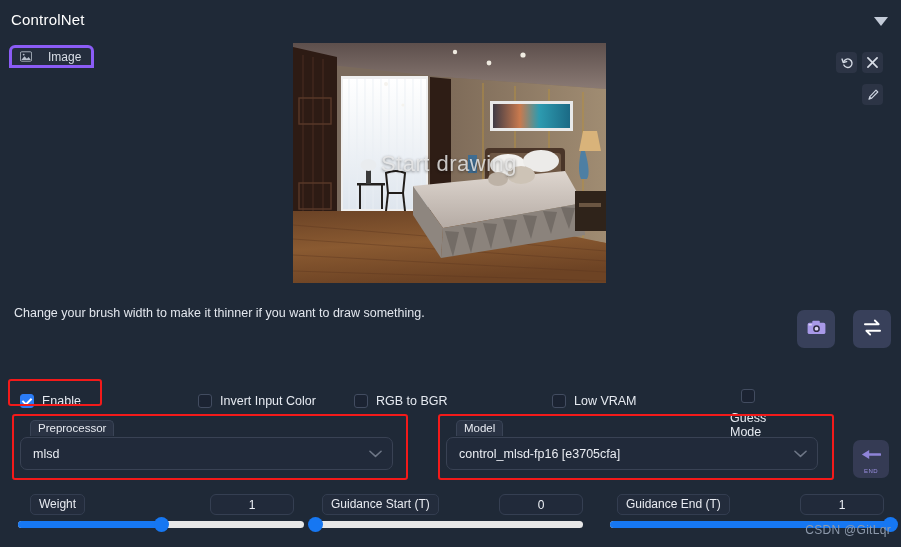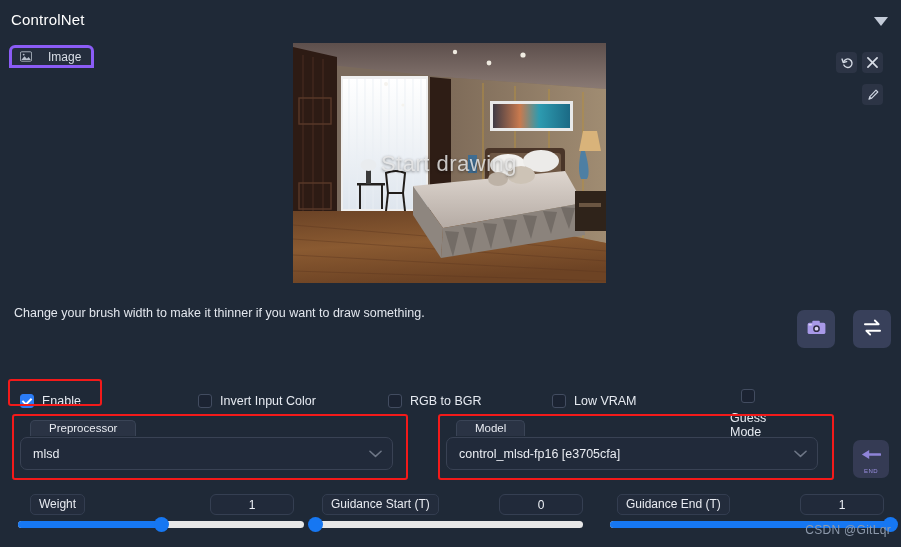--- a/index.html
+++ b/index.html
@@ -107,28 +107,28 @@
     display: flex; align-items: center; justify-content: center;
     flex: 0 0 auto;
   }
   .box.checked { background: #2b7cf6; border-color: #2b7cf6; }
   .box.checked::after {
     content: ""; width: 4px; height: 7px;
     border: solid #fff; border-width: 0 2px 2px 0;
     transform: translateY(-1px) rotate(45deg);
   }
   .cb0 { left: 20px; }   .cb1 { left: 198px; }
-  .cb2 { left: 388px; }  .cb3 { left: 552px; }
+  .cb2 { left: 354px; }  .cb3 { left: 552px; }
   .cb4 { left: 730px; flex-direction: column; }
 
   
   .field { position: absolute; }
   .field .lab {
     position: absolute; left: 10px; top: 0;
-    padding: 1px 18px 2px;
+    padding: 1px 7px 2px;
     background: #2a3344; border: 1px solid #3a4456;
     border-bottom: none; border-radius: 5px 5px 0 0;
     font-size: 11.5px; color: #e8ebf1; white-space: nowrap;
     z-index: 2;
   }
   .field .sel {
     position: absolute; left: 0; top: 17px;
     height: 33px; width: 100%;
     background: #212a3a; border: 1px solid #394254;
     border-radius: 7px;

